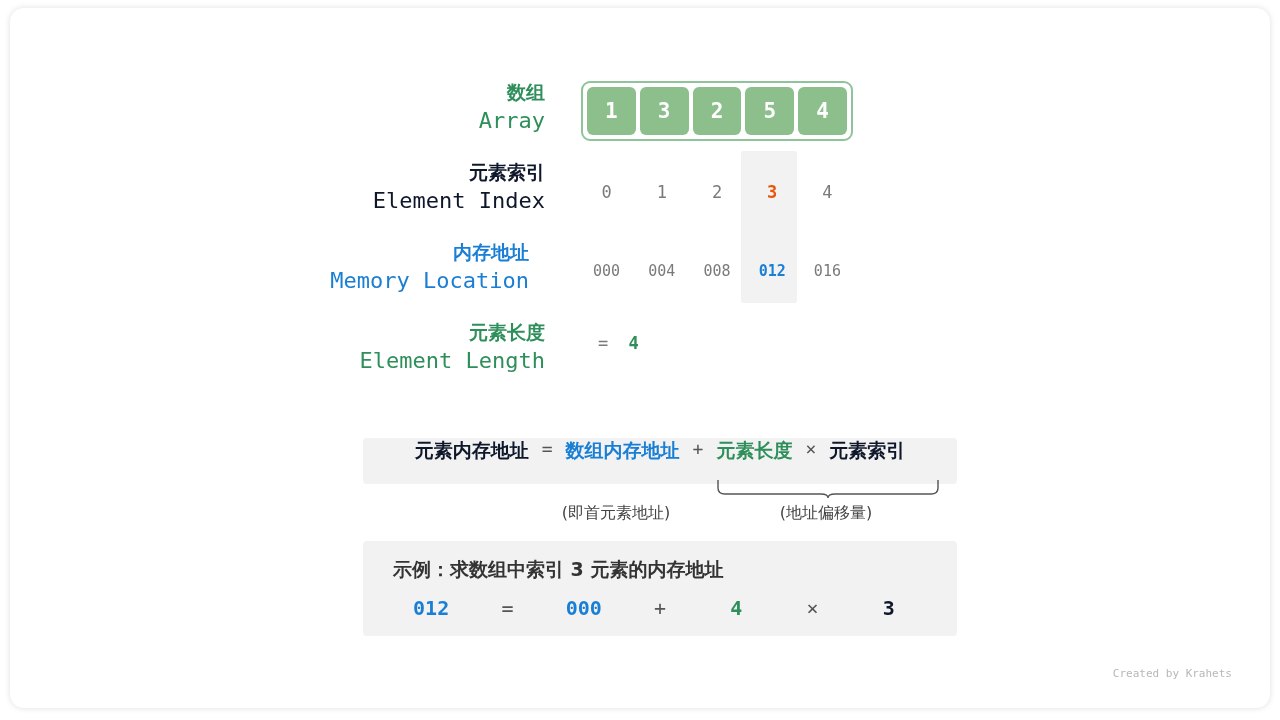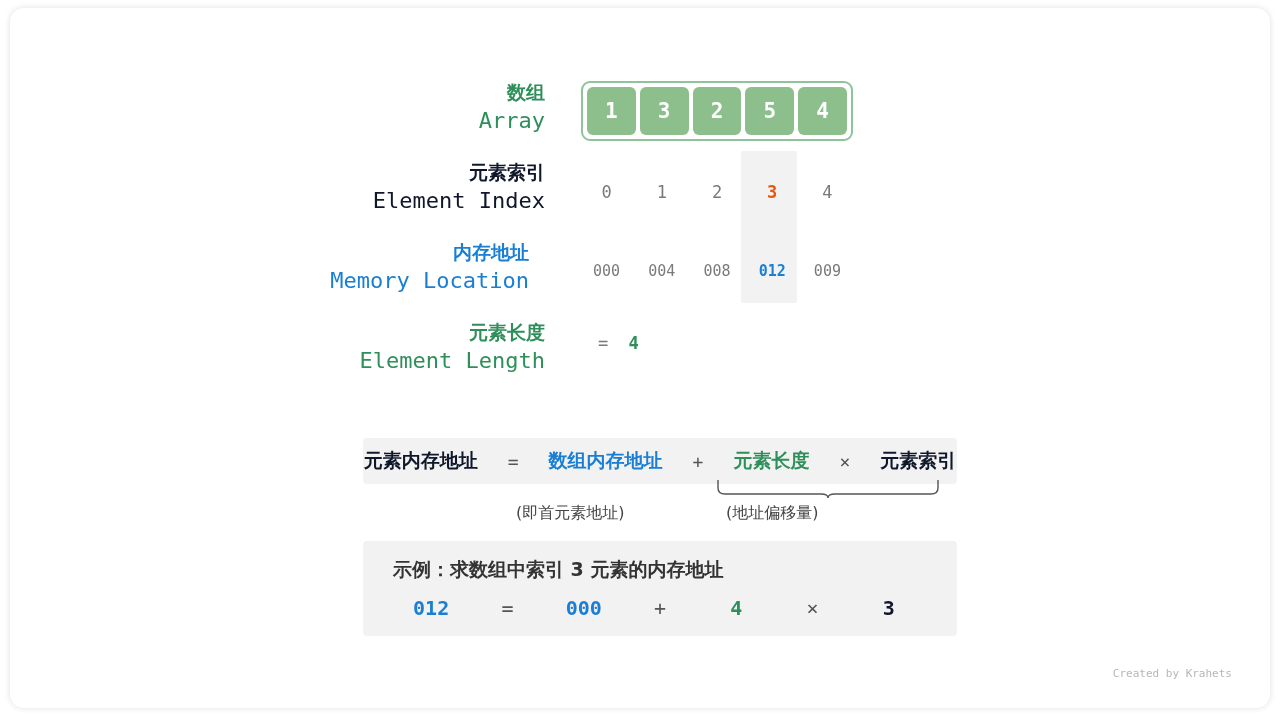--- a/index.html
+++ b/index.html
@@ -124,23 +124,22 @@
   
   .formula {
     position: absolute;
     left: 353px;
     top: 430px;
     width: 594px;
     height: 46px;
     background: #f2f2f2;
     border-radius: 4px;
     display: flex;
-    align-items: center;
     justify-content: center;
-    gap: 30px;
+    gap: 13px;
     font-size: 19px;
     font-weight: bold;
   }
   .formula .op {
     color: #555555;
     font-family: "DejaVu Sans Mono", monospace;
     font-weight: normal;
     font-size: 18px;
   }
 
@@ -149,21 +148,21 @@
     position: absolute;
     left: 707px;
     top: 472px;
     width: 222px;
     height: 18px;
   }
   .cap {
     position: absolute;
     font-size: 16px;
     color: #444444;
-    text-align: left;
+    text-align: center;
   }
   .cap-a { left: 506px; top: 495px; width: 200px; }
   .cap-b { left: 716px; top: 495px; width: 200px; }
 
   
   .example {
     position: absolute;
     left: 353px;
     top: 533px;
     width: 594px;
@@ -248,21 +247,21 @@
       <div class="n">2</div>
       <div class="n hl">3</div>
       <div class="n">4</div>
     </div>
 
     <div class="num-row row-addr">
       <div class="n">000</div>
       <div class="n">004</div>
       <div class="n">008</div>
       <div class="n hl">012</div>
-      <div class="n">009</div>
+      <div class="n">016</div>
     </div>
 
     <div class="elen">
       <span>=</span>
       <b>4</b>
     </div>
 
     <div class="formula">
       <span class="orange">元素内存地址</span>
       <span class="op">=</span>

